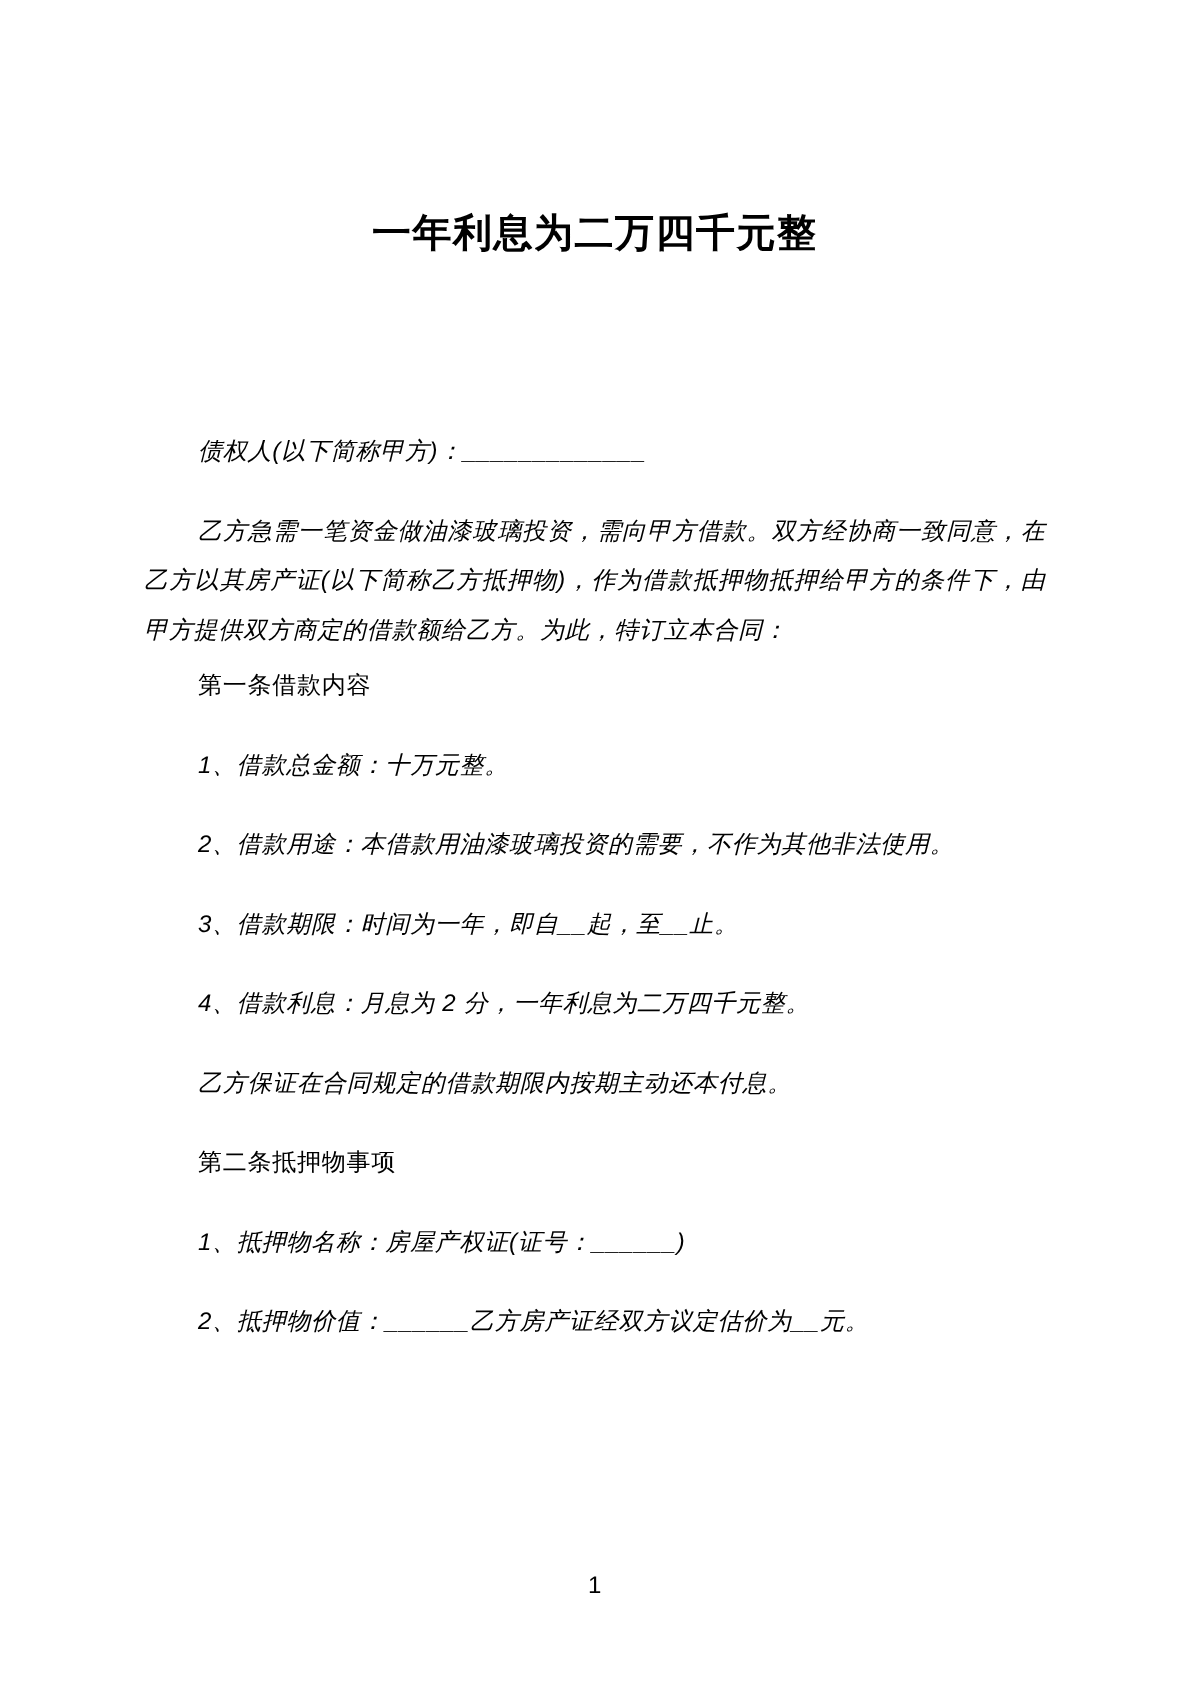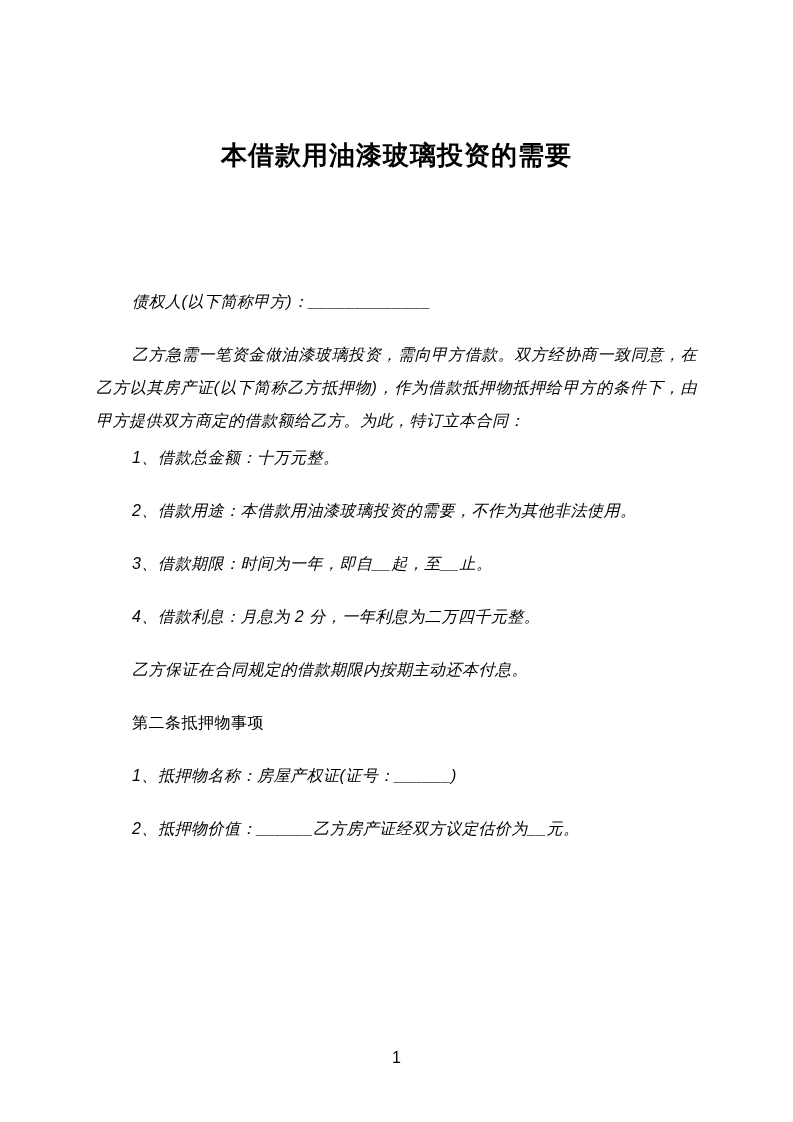--- a/index.html
+++ b/index.html
@@ -62,27 +62,28 @@
     font-size: 16px;
     line-height: 20px;
   }
 </style>
 </head>
 <body>
 
 <div class="page">
   <div class="content">
 
-    <h1 class="doc-title">本借款用油漆玻璃投资的需要</h1>
+    <h1 class="doc-title">一年利息为二万四千元整</h1>
 
     <p class="para party-line first">债权人(以下简称甲方)：_____________</p>
 
 
     <p class="para intro">乙方急需一笔资金做油漆玻璃投资，需向甲方借款。双方经协商一致同意，在乙方以其房产证(以下简称乙方抵押物)，作为借款抵押物抵押给甲方的条件下，由甲方提供双方商定的借款额给乙方。为此，特订立本合同：</p>
 
+    <p class="section-heading">第一条借款内容</p>
 
     <p class="para">1、借款总金额：十万元整。</p>
 
     <p class="para">2、借款用途：本借款用油漆玻璃投资的需要，不作为其他非法使用。</p>
 
     <p class="para">3、借款期限：时间为一年，即自__起，至__止。</p>
 
     <p class="para">4、借款利息：月息为 2 分，一年利息为二万四千元整。</p>
 
     <p class="para">乙方保证在合同规定的借款期限内按期主动还本付息。</p>

